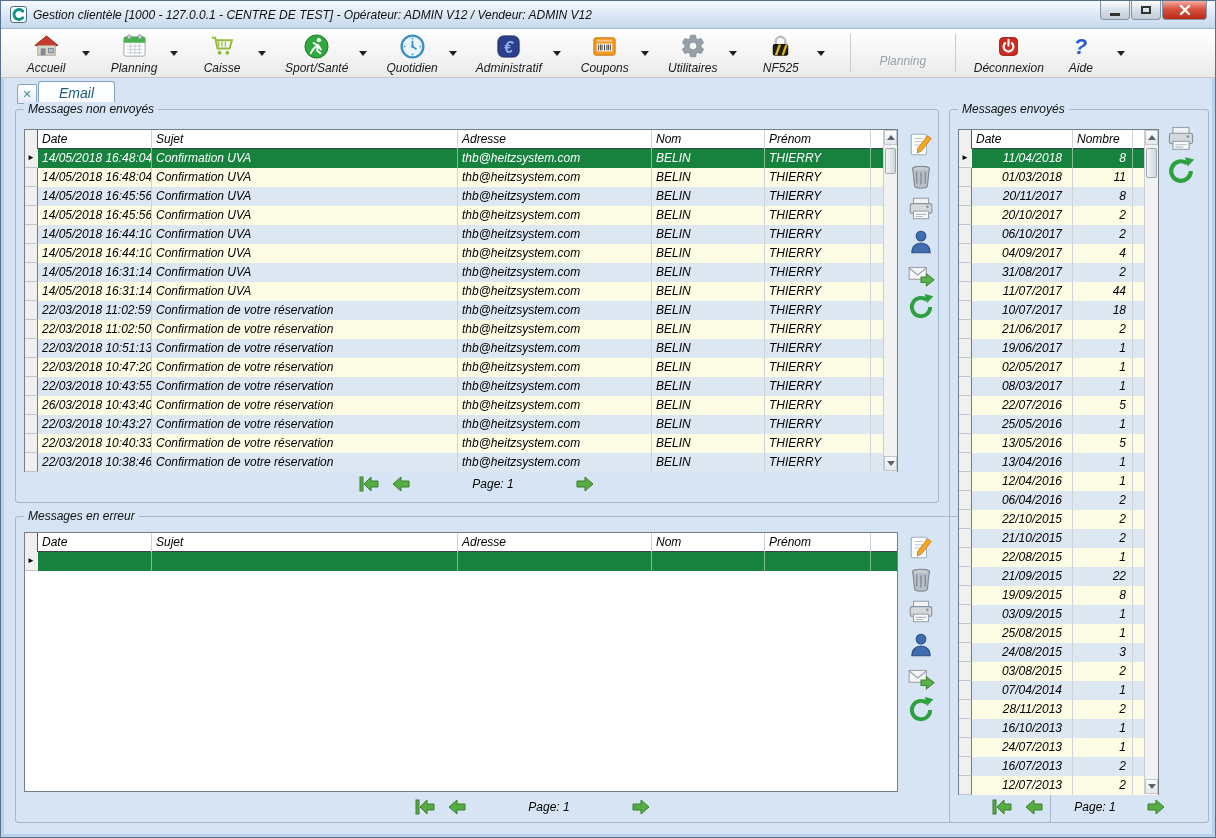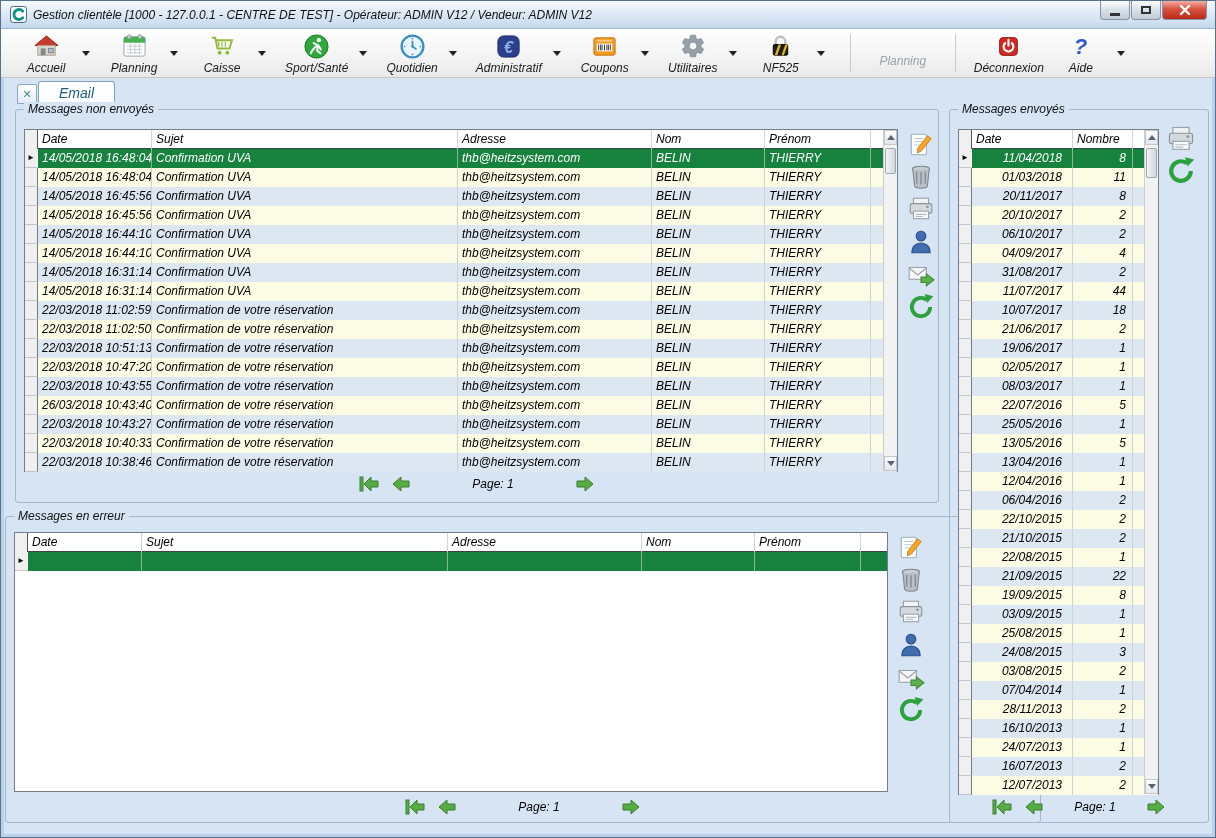--- a/index.html
+++ b/index.html
@@ -36,21 +36,21 @@
   .tabclose{width:20px;height:20px;border:1px solid #88a8c4;background:linear-gradient(#fff,#e2ecf6);
             display:flex;align-items:center;justify-content:center;border-radius:3px 0 0 0;
             font-size:11px;color:#4d8b8b;font-weight:bold;}
   .tab{height:23px;padding:0 20px;background:#fbfdff;border:1px solid #7fa3c0;border-bottom:none;
        border-radius:3px 3px 0 0;display:flex;align-items:center;margin-left:1px;}
   .tab span{font-size:14px;color:#1f5d7a;}
   
   .fieldset{position:absolute;border:1px solid #a3b8c9;border-radius:3px;padding-left:22px;}
   .fslabel{position:absolute;top:-8px;left:8px;background:#d6e4f4;padding:0 4px;font-size:12px;color:#111;white-space:nowrap;}
   .fs1{left:14px;top:108px;width:924px;height:394px;}
-  .fs2{left:4px;top:515px;width:1036px;height:307px;}
+  .fs2{left:14px;top:515px;width:1036px;height:307px;}
   .fs3{left:948px;top:108px;width:260px;height:714px;}
   
   .table{position:absolute;background:#fff;border:1px solid #727e88;}
   .t1{left:8px;top:19px;width:874px;height:343px;}
   .t2{left:8px;top:15px;width:874px;height:260px;}
   .t3{left:8px;top:19px;width:201px;height:666px;}
   .thead{display:flex;height:19px;background:#fff;border-bottom:1px solid #39434d;}
   .cell{font-size:12px;line-height:18px;padding-left:4px;border-right:1px solid #cdd3d8;
         white-space:nowrap;overflow:hidden;height:19px;flex:none;color:#000;}
   .hcell{font-weight:normal;}

